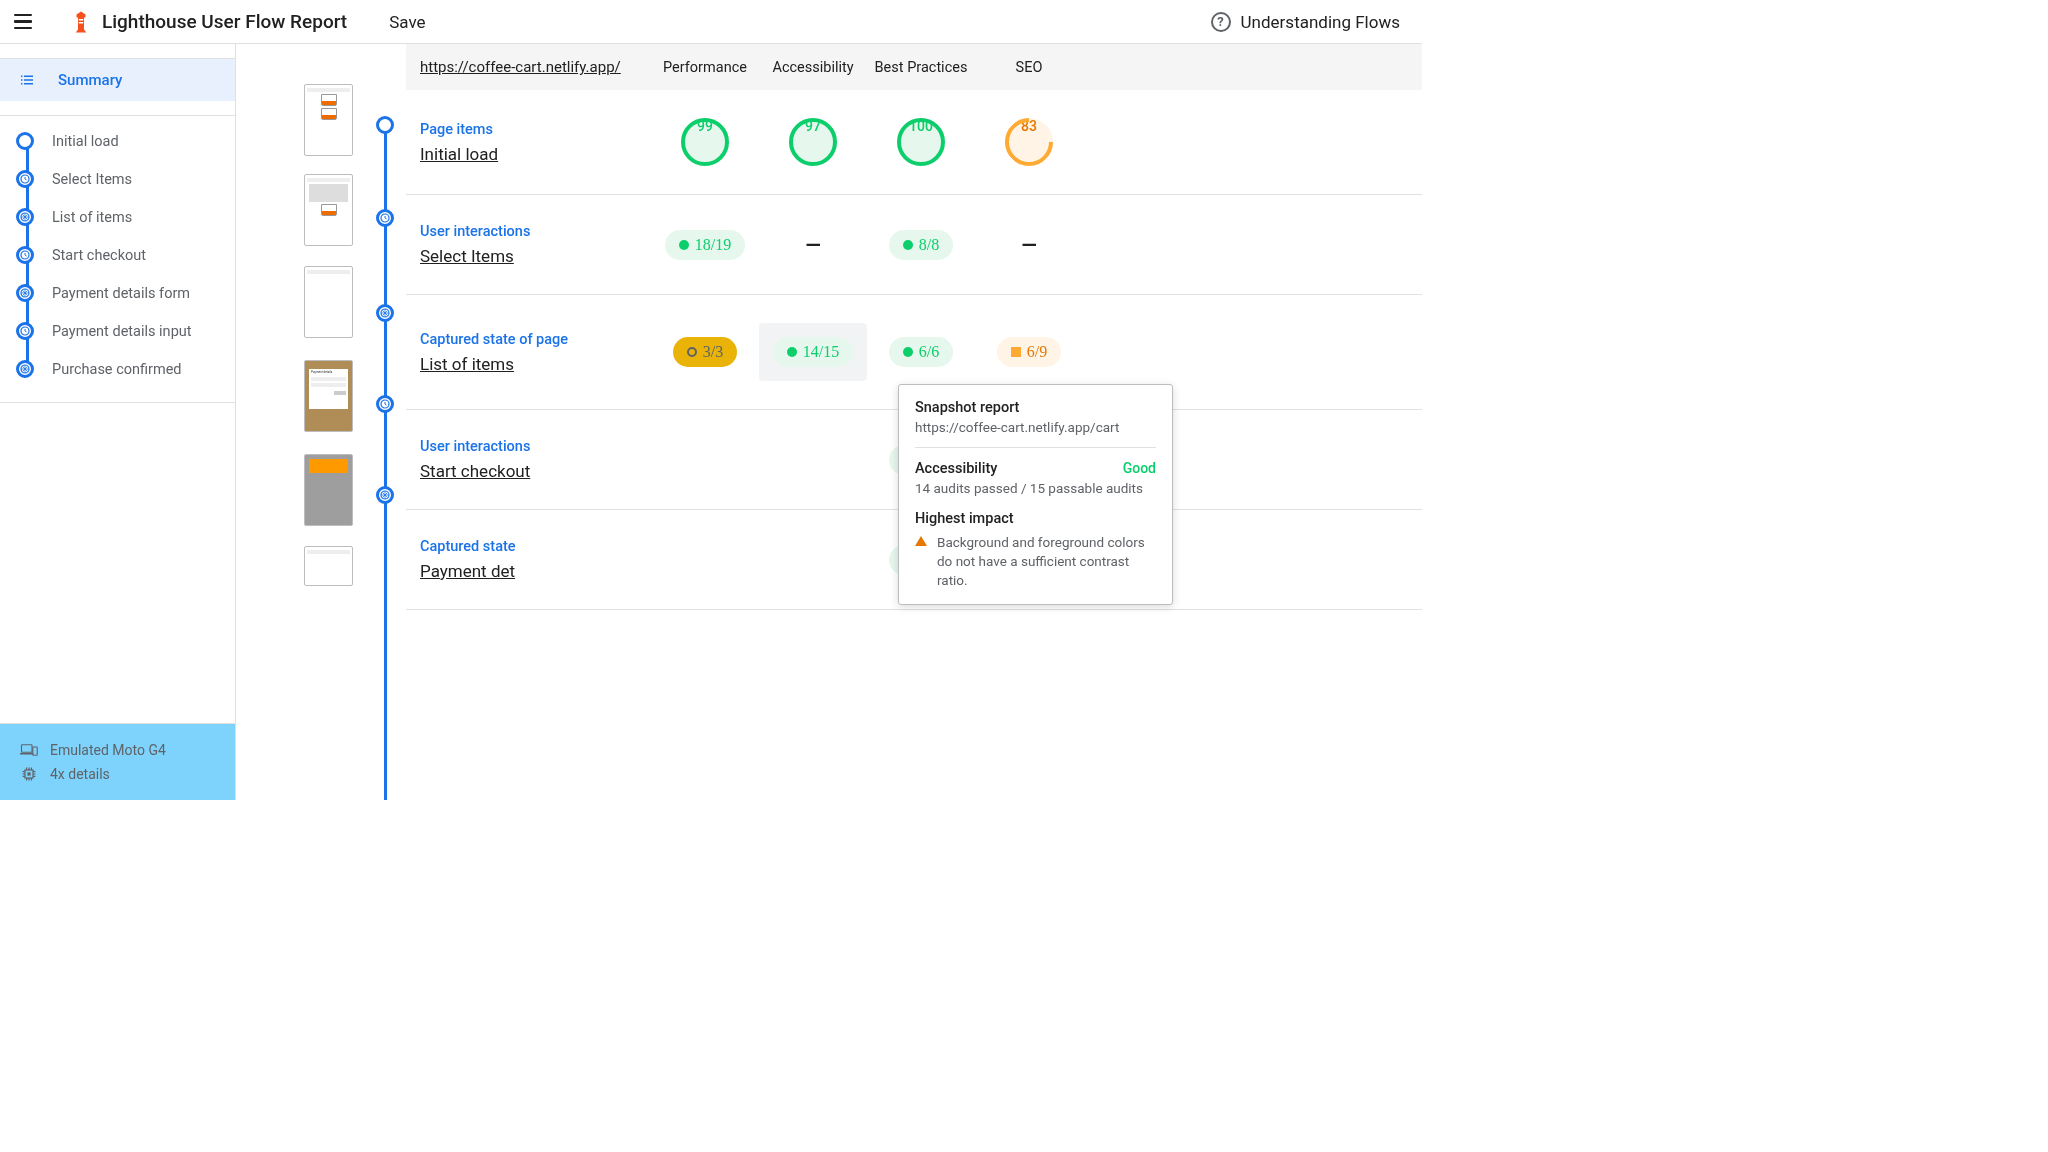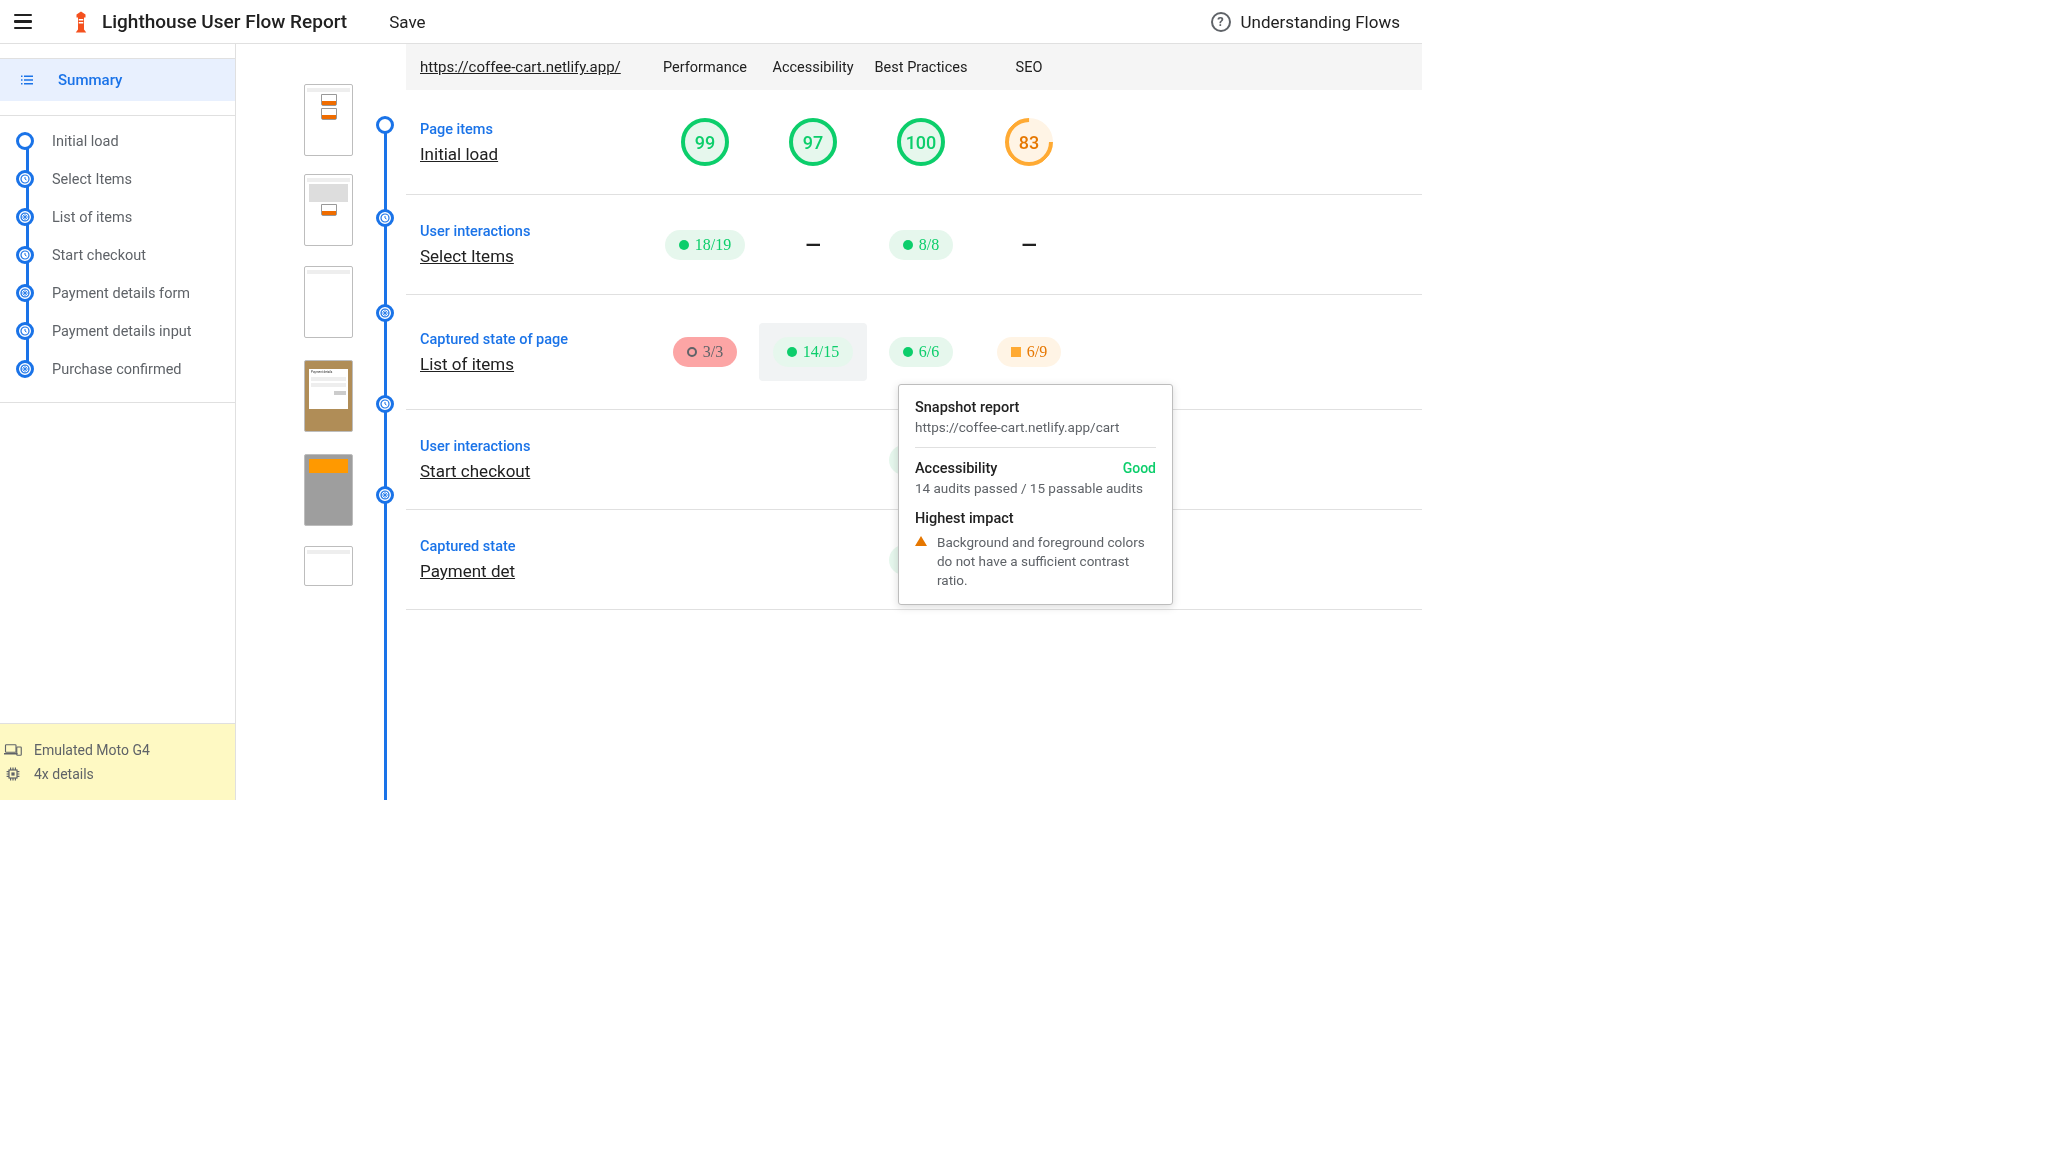--- a/index.html
+++ b/index.html
@@ -28,21 +28,21 @@
 .sb-divider { height: 1px; background: #e0e0e0; margin-top: 14px; }
 .sb-item { display: flex; align-items: center; padding: 10px 16px; cursor: pointer; font-size: 15px; color: #212121; position: relative; }
 .sb-item.active { background: #e8f0fe; color: #1a73e8; font-weight: 500; }
 .sb-icon { width: 22px; height: 22px; margin-right: 20px; display: flex; align-items: center; justify-content: center; }
 .sb-list { position: relative; padding-top: 6px; }
 .sb-list::before { content: ''; position: absolute; left: 26px; top: 22px; bottom: 22px; width: 3px; background: #1a73e8; z-index: 0; }
 .sb-step { display: flex; align-items: center; padding: 10px 16px; cursor: pointer; font-size: 14.5px; position: relative; z-index: 1; }
 .sb-step .step-dot { width: 18px; height: 18px; border: 3px solid #1a73e8; border-radius: 50%; background: #fff; margin-right: 18px; flex-shrink: 0; display: flex; align-items: center; justify-content: center; }
 .sb-step .step-label { color: #5f6368; }
 .step-dot svg { width: 10px; height: 10px; }
-.sb-footer { margin-top: auto; padding: 14px 4px; background: #fef9c3; border-top: 1px solid #e0e0e0; }
+.sb-footer { margin-top: auto; padding: 14px 20px; background: #7dd3fc; border-top: 1px solid #e0e0e0; }
 .sb-footer-row { display: flex; align-items: center; gap: 12px; font-size: 14px; color: #5f6368; padding: 4px 0; }
 .sb-footer-row svg { width: 18px; height: 16px; }
 
 
 .main { flex: 1; display: flex; overflow: hidden; position: relative; }
 .timeline-col { width: 170px; padding-top: 40px; position: relative; }
 .timeline-line { position: absolute; left: 148px; top: 75px; bottom: 0; width: 3px; background: #1a73e8; }
 .tl-node { position: absolute; left: 140px; width: 18px; height: 18px; border: 3px solid #1a73e8; border-radius: 50%; background: #fff; display:flex; align-items:center; justify-content:center; }
 .tl-node svg { width: 10px; height: 10px; }
 .thumb { position: absolute; left: 68px; width: 49px; height: 72px; border: 1px solid #bdbdbd; border-radius: 2px; background: #fff; overflow: hidden; }
@@ -57,31 +57,31 @@
 .table-head { display: flex; background: #f5f5f5; padding: 14px 0; align-items: center; }
 .col-url { width: 245px; padding-left: 14px; font-size: 15px; text-decoration: underline; color: #212121; }
 .col-metric { width: 108px; text-align: center; font-size: 14.5px; color: #212121; }
 
 .step-row { display: flex; padding: 28px 0; border-bottom: 1px solid #e0e0e0; align-items: center; }
 .step-info { width: 245px; padding-left: 14px; }
 .step-type { font-size: 14.5px; color: #1a73e8; font-weight: 500; margin-bottom: 6px; }
 .step-name { font-size: 17px; text-decoration: underline; color: #212121; cursor: pointer; }
 .score-cell { width: 108px; display: flex; justify-content: center; }
 
-.gauge { width: 48px; height: 48px; border-radius: 50%; display: flex; align-items: center; justify-content: center; font-size: 18px; font-weight: 500; position: relative; }
+.gauge { width: 48px; height: 48px; border-radius: 50%; display: flex; justify-content: center; font-size: 14px; font-weight: 500; position: relative; }
 .gauge-fill { position: absolute; inset: 0; border-radius: 50%; border: 4px solid; }
 .gauge.good { color: #0cce6b; background: #e6f7ed; }
 .gauge.good .gauge-fill { border-color: #0cce6b; }
 .gauge.avg { color: #e67700; background: #fff4e5; }
 .gauge.avg .gauge-fill { border-color: #fa3; border-top-color: transparent; transform: rotate(45deg); }
 
 .pill { padding: 6px 14px; border-radius: 18px; font-size: 16px; font-weight: 500; display: flex; align-items: center; gap: 6px; font-family: Liberation Serif, serif; }
 .pill.good { background: #e6f7ed; color: #0cce6b; }
 .pill.avg { background: #fff4e5; color: #e67700; }
-.pill.na { background: #fca5a5; color: #5f6368; justify-content: flex-end; }
+.pill.na { background: #eab308; color: #5f6368; justify-content: flex-end; }
 .pill .dot { width: 10px; height: 10px; border-radius: 50%; }
 .pill.good .dot { background: #0cce6b; }
 .pill .sq { width: 10px; height: 10px; }
 .pill.avg .sq { background: #fa3; }
 .pill .circ { width: 10px; height: 10px; border: 2px solid #5f6368; border-radius: 50%; }
 .dash { font-size: 20px; color: #212121; font-weight: bold; }
 .highlight-cell { background: #f1f3f4; padding: 14px 0; border-radius: 4px; }
 
 
 .popover { position: absolute; left: 492px; top: 340px; width: 275px; background: #fff; border: 1px solid #bdbdbd; border-radius: 3px; box-shadow: 0 2px 8px rgba(0,0,0,0.15); padding: 14px 16px; z-index: 10; }

